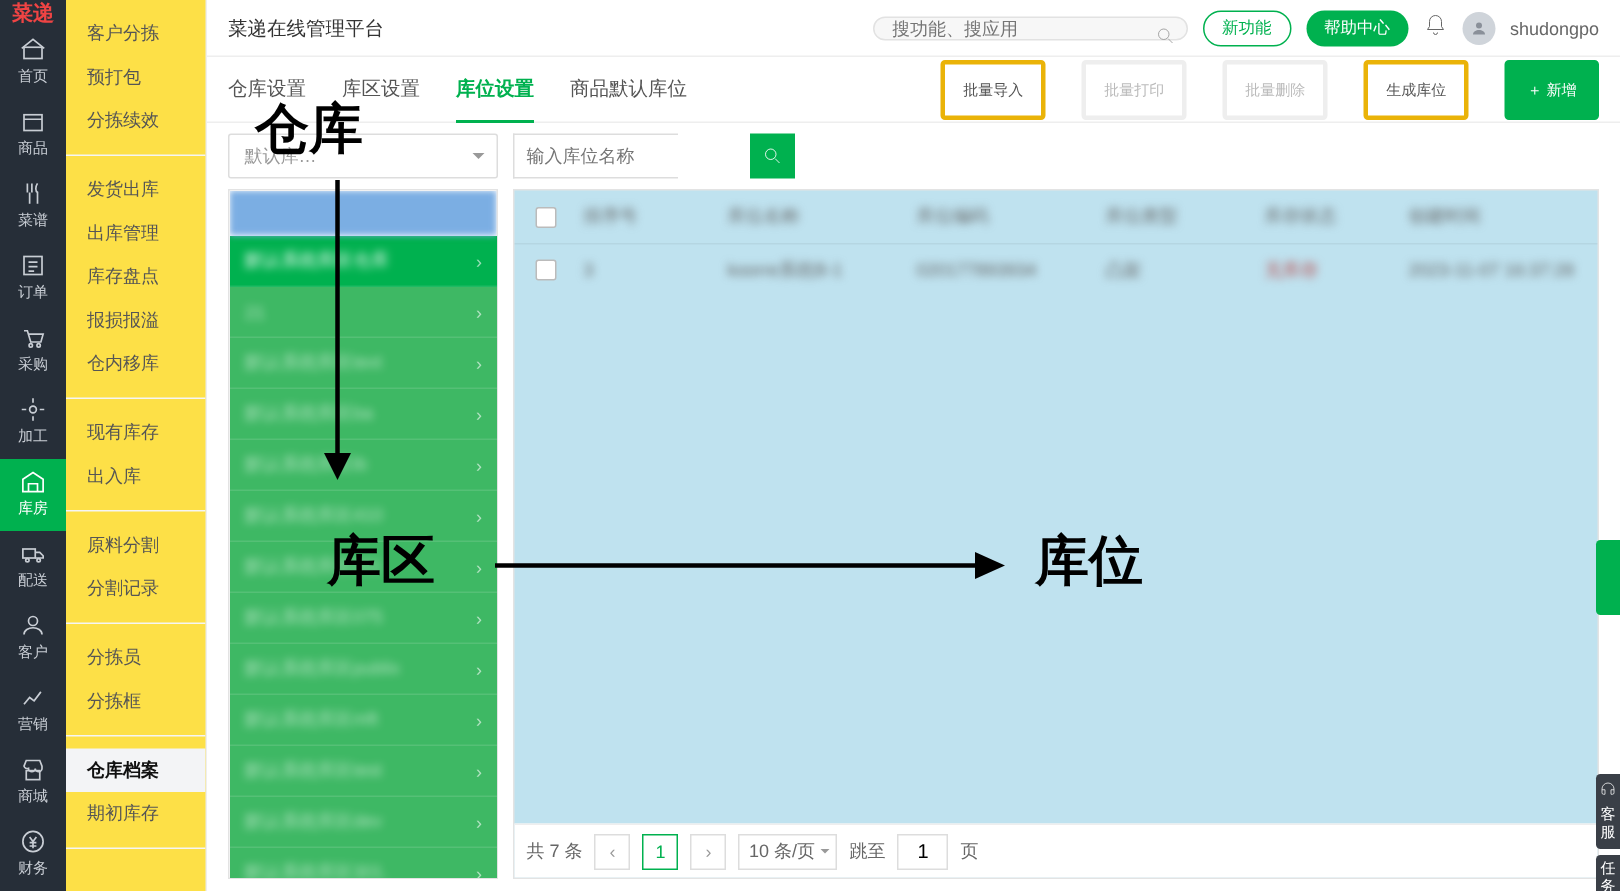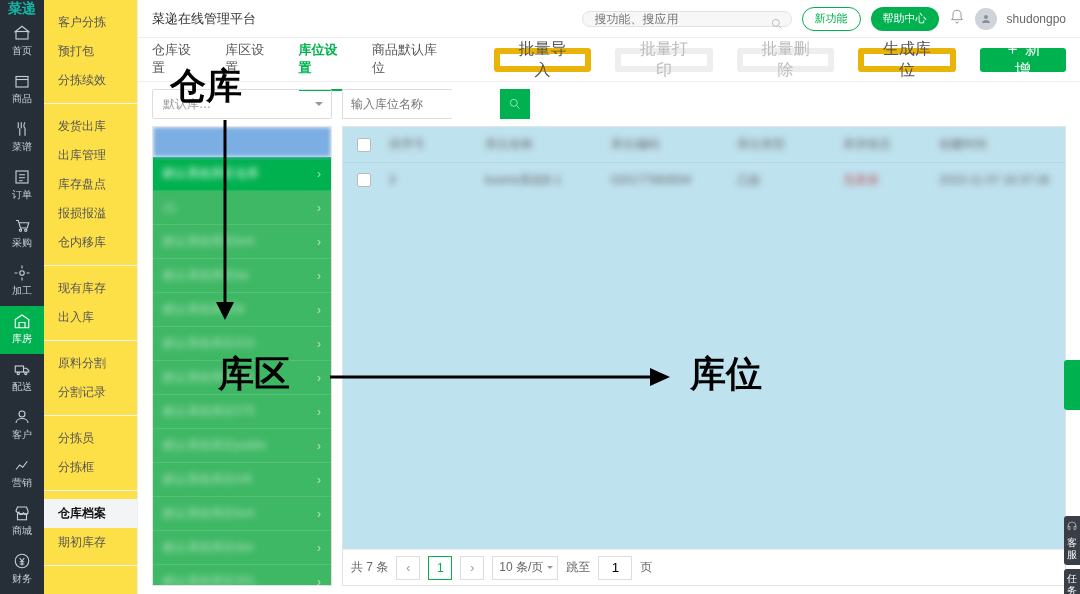--- a/index.html
+++ b/index.html
@@ -2,21 +2,21 @@
 <html><head>
   <meta charset="utf-8">
   <style>
     * { margin: 0; padding: 0; box-sizing: border-box; }
     body { font-family: -apple-system, "Microsoft YaHei", sans-serif; font-size: 12px; color: #333; background: #fff; overflow: hidden; }
     .app { display: flex; height: 594px; width: 1080px; }
 
     
     .icon-bar { width: 44px; background: #262e38; display: flex; flex-direction: column; color: #c8cdd4; font-size: 10px; }
     .icon-bar .logo { height: 38px; display: flex; align-items: center; justify-content: center; }
-    .icon-bar .logo span { color: #14b8a6; font-weight: 700; font-size: 14px; }
+    .icon-bar .logo span { color: #ef4444; font-weight: 700; font-size: 14px; }
     .icon-item { display: flex; flex-direction: column; align-items: center; padding: 6px 0 8px; cursor: pointer; }
     .icon-item.active { background: #00b14f; color: #fff; }
     .icon-item svg { width: 18px; height: 18px; margin-bottom: 2px; stroke: currentColor; fill: none; stroke-width: 1.5; }
 
     
     .sub-bar { width: 94px; background: #fde047; border-right: 1px solid #eee; display: flex; flex-direction: column; overflow-y: auto; }
     .sub-group { padding: 8px 0; border-bottom: 1px solid #f5f5f5; }
     .sub-link { padding: 6px 14px; font-size: 12px; color: #555; cursor: pointer; }
     .sub-link.active { background: #f3f4f6; color: #111; font-weight: 600; }
 
@@ -36,21 +36,21 @@
     .bell svg { width: 16px; height: 16px; stroke: #666; fill:none;}
     .avatar { width: 22px; height: 22px; border-radius: 50%; background: #cfd4da; display:inline-flex; align-items:center;justify-content:center;}
     .avatar svg{width:12px;height:12px;fill:#8a9099;}
     .user { color: #666; }
 
     
     .tabs-row { height: 44px; display: flex; align-items: center; padding: 0 14px; border-bottom: 1px solid #eee; gap: 24px; }
     .tab { font-size: 13px; color: #555; padding: 12px 0; cursor: pointer; }
     .tab.active { color: #00b14f; border-bottom: 2px solid #00b14f; font-weight: 600; }
     .tabs-row .spacer { flex: 1; }
-    .btn { height: 24px; padding: 0 12px; border: 6px solid #eab308; background: #fff; border-radius: 3px; font-size: 16px; color: #555; cursor: pointer; display:inline-flex;align-items:center;}
+    .btn { height: 40px; padding: 0 12px; border: 3px solid #eab308; background: #fff; border-radius: 3px; font-size: 10px; color: #555; cursor: pointer; display:inline-flex;align-items:center;}
     .btn.disabled { color: #bbb; border-color: #eee; }
     .btn.primary { background: #00b14f; border-color: #00b14f; color: #fff; }
 
     
     .filter-row { height: 44px; display: flex; align-items: center; padding: 6px 14px; gap: 10px; }
     .select { position: relative; width: 180px; height: 30px; border: 1px solid #ddd; border-radius: 2px; padding: 0 24px 0 10px; display:flex;align-items:center; font-size:12px; color:#999; cursor:pointer; }
     .select::after { content:''; position:absolute; right:8px; top:12px; border:4px solid transparent; border-top-color:#999; }
     .input-search { display:flex;gap:48px; }
     .input-search input { width: 110px; height: 30px; border: 1px solid #ddd; border-right:none; padding: 0 8px; font-size:12px; }
     .input-search .go { width:30px;height:30px;background:#00b14f;display:flex;align-items:center;justify-content:center;cursor:pointer;}

